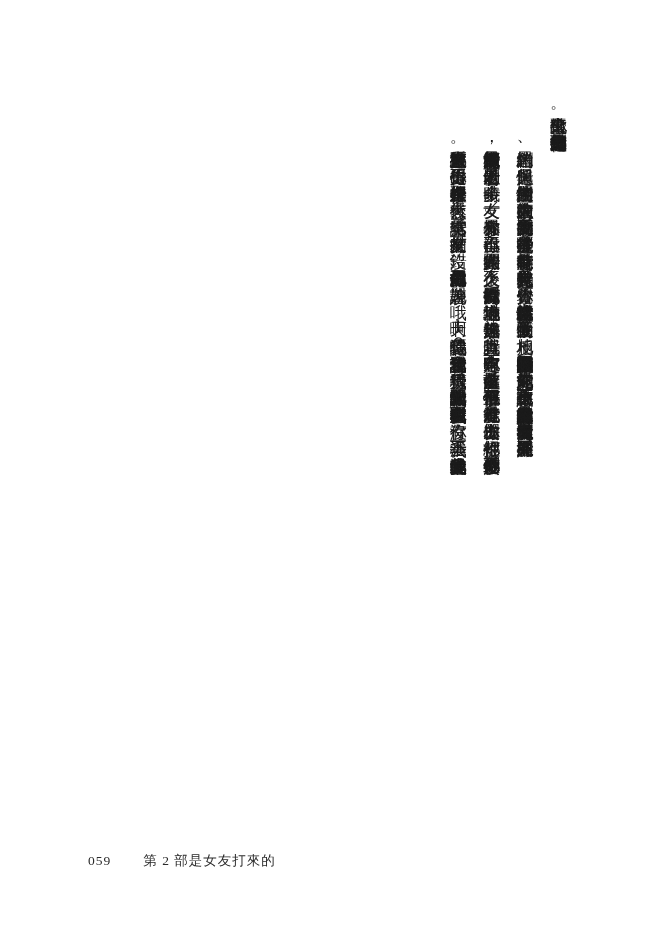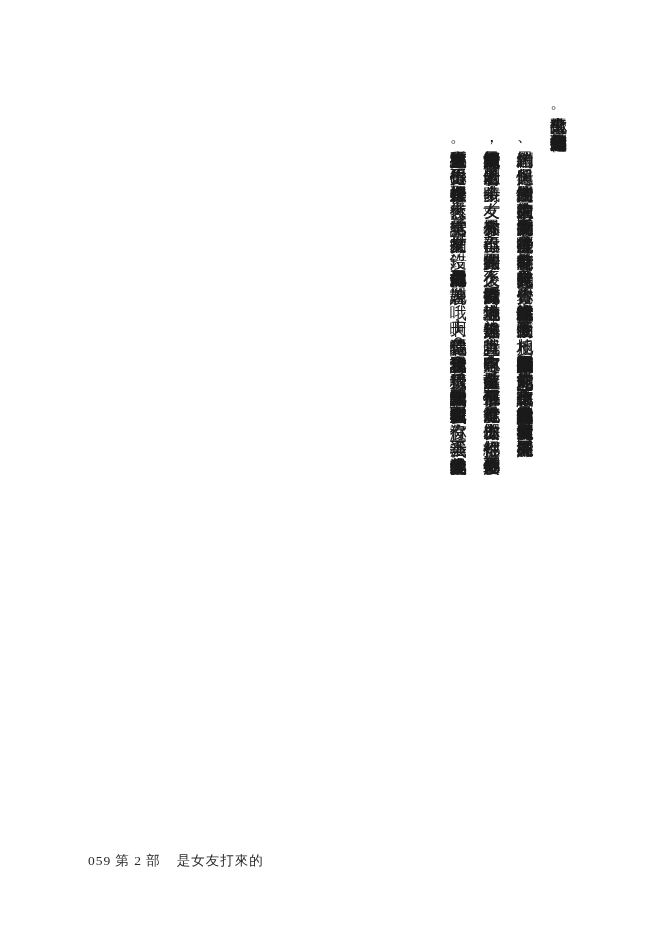--- a/index.html
+++ b/index.html
@@ -44,24 +44,24 @@
     position: absolute;
     left: 88px;
     top: 852px;
     display: flex;
     align-items: baseline;
     font-size: 13.5px;
     color: #2a2a2a;
     letter-spacing: 1px;
   }
   .footer .page-num {
-    margin-right: 4px;
+    margin-right: 32px;
   }
   .footer .part {
-    margin-right: 16px;
+    margin-right: 0;
   }
 </style>
 </head>
 <body>
 
 <div class="page">
 
   <div class="text-area">
     <p>會出來擾亂你。這裡提到的每個動作都是能量的支出。</p>
     <p class="indent">思緒的創造、保留與憶起，情緒的產生與控制，強大內在欲求的管束，都需要巨大的能量支出。這些能量從哪裡來？爲什麼能量有時存在，有時又感覺完全耗盡？你曾否察覺，當你在腦力或情緒上耗盡時，食物的幫助並不大？相反地，回顧生命中那些陷入愛河或被某事激勵與啓發的時刻，你是如此充滿能量，讓你甚至不想吃東西。這裡所討論的能量並非來自食物的熱量。有個能量來源可以從內在取得，與外在能量來源不同。</p>

